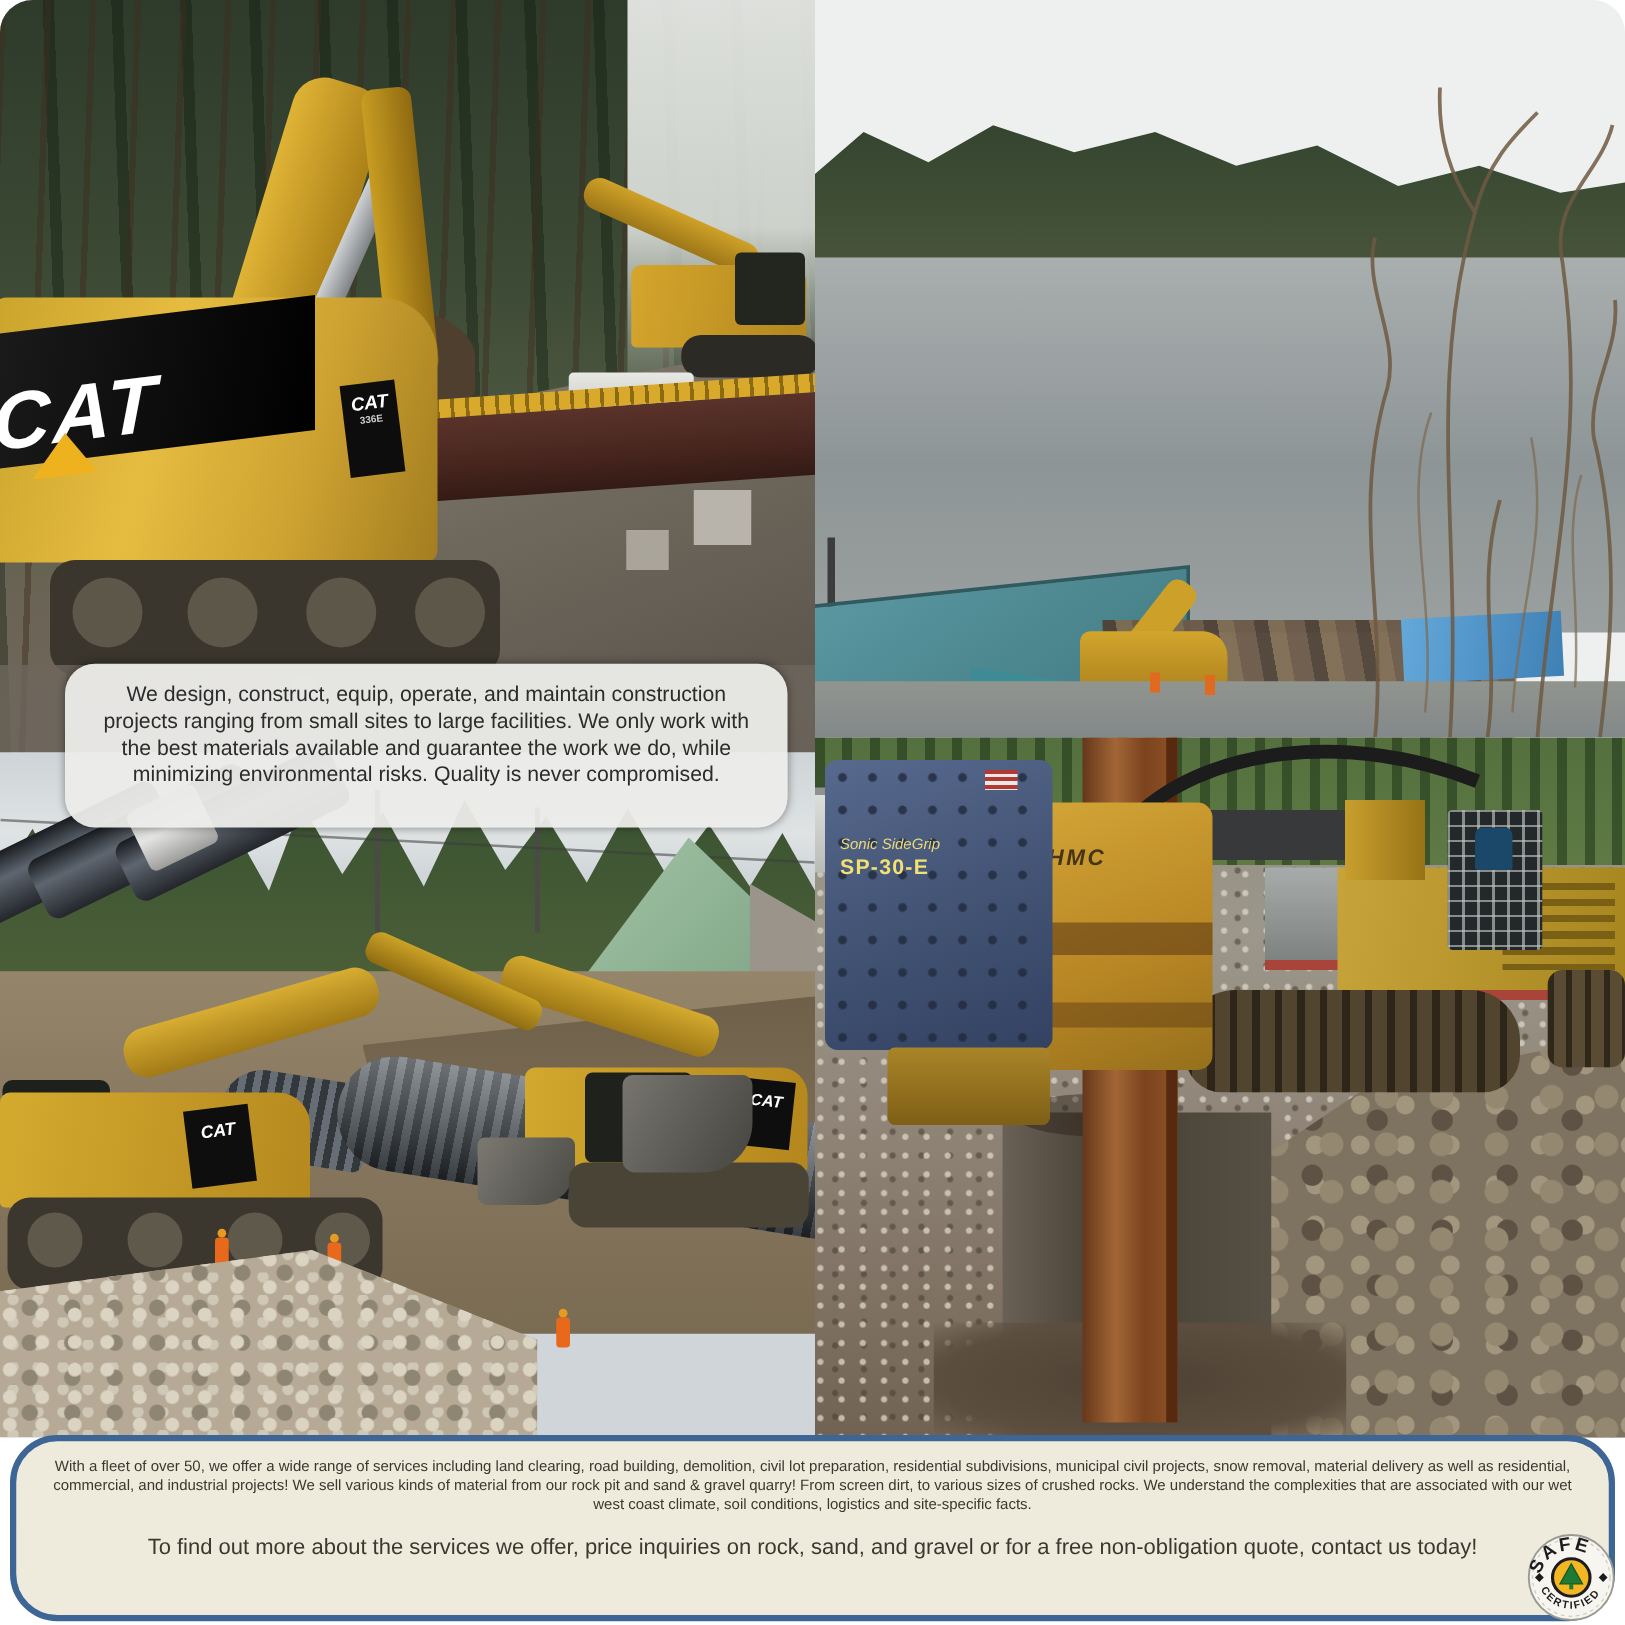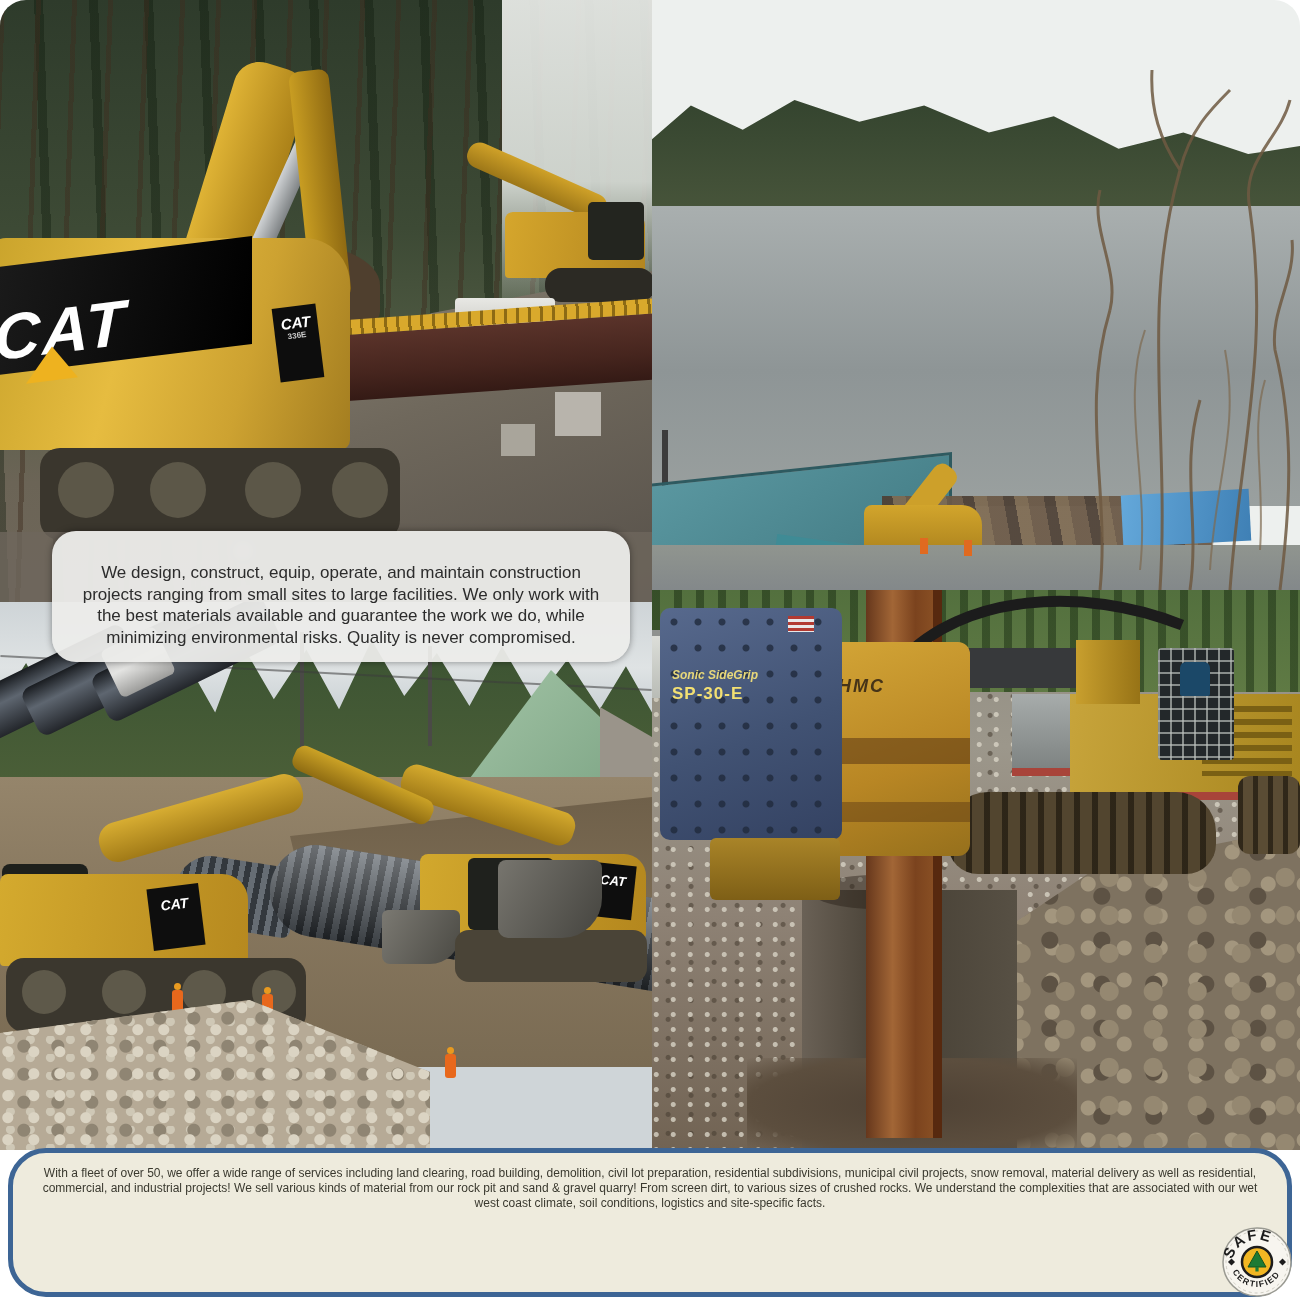--- a/index.html
+++ b/index.html
@@ -106,21 +106,21 @@
   .br-mud{left:95px;top:468px;width:330px;height:92px;background:radial-gradient(ellipse at 50% 50%,#4e4134 0%,#5c4e3e 70%,rgba(92,78,62,0) 100%);}
   .br-beam{left:214px;top:0;width:76px;height:548px;background:linear-gradient(90deg,#66371c 0%,#a2663६ 35%,#7b431e 65%,#8e5426 100%);}
   .br-beam{background:linear-gradient(90deg,#66371c 0%,#a26636 35%,#7b431e 65%,#8e5426 100%);}
   .br-beam-edge{position:absolute;right:0;top:0;width:9px;height:100%;background:#57290f;}
   .br-beam-tab{left:288px;top:88px;width:16px;height:88px;background:#7c4520;}
   .br-hose{left:230px;top:0;width:320px;height:90px;}
   .br-clamp-blue{left:8px;top:18px;width:182px;height:232px;border-radius:10px;background:linear-gradient(160deg,#57698d 0%,#41527३ 55%,#344262 100%);}
   .br-clamp-blue{background:linear-gradient(160deg,#57698d 0%,#415273 55%,#344262 100%);}
   .br-bolts{position:absolute;inset:6px;background-image:radial-gradient(circle at 8px 8px,#202a3c 0 3px,rgba(0,0,0,0) 4px);background-size:24px 26px;opacity:.8;}
   .br-flag{position:absolute;right:28px;top:8px;width:26px;height:16px;background:repeating-linear-gradient(180deg,#b23a32 0 3px,#e8e8e8 3px 6px);}
-  .br-grip-brand{position:absolute;left:12px;top:60px;color:#e8d87a;font-size:12px;font-style:italic;font-weight:bold;}
+  .br-grip-brand{position:absolute;left:12px;top:60px;color:#e8d87a;font-size:12px;font-style:italic;font-weight:normal;}
   .br-grip-model{position:absolute;left:12px;top:76px;color:#f3e072;font-size:17px;font-weight:bold;letter-spacing:1px;}
   .br-clamp-arm{left:58px;top:248px;width:130px;height:62px;background:linear-gradient(#a98428,#7e5f16);border-radius:6px;}
   .br-head{left:152px;top:52px;width:166px;height:214px;background:linear-gradient(160deg,#d4a637 0%,#b8862４ 60%,#96701c 100%);border-radius:12px;}
   .br-head{background:linear-gradient(160deg,#d4a637 0%,#b88624 60%,#96701c 100%);}
   .br-head-band{position:absolute;left:0;top:96px;width:100%;height:26px;background:rgba(90,55,20,.55);}
   .br-head-band2{position:absolute;left:0;top:160px;width:100%;height:20px;background:rgba(90,55,20,.45);}
   .br-head-brand{position:absolute;left:34px;top:34px;color:#463418;font-size:18px;font-weight:bold;font-style:italic;letter-spacing:2px;}
   .br-exc-graycw{left:360px;top:104px;width:62px;height:74px;background:linear-gradient(#a7acab,#7e8382);border-bottom:8px solid #a8443a;}
   .br-exc-body{left:418px;top:104px;width:230px;height:98px;background:linear-gradient(100deg,#c7a43b,#a8861f);border-bottom:8px solid #a8443a;}
   .br-exc-vents{position:absolute;right:8px;top:12px;width:90px;height:70px;background:repeating-linear-gradient(180deg,#7a6014 0 6px,rgba(0,0,0,0) 6px 13px);}
@@ -129,21 +129,21 @@
   .br-cage{left:506px;top:58px;width:76px;height:112px;background:#23282a;
     background-image:repeating-linear-gradient(90deg,rgba(190,195,190,.65) 0 2px,rgba(0,0,0,0) 2px 12px),repeating-linear-gradient(180deg,rgba(190,195,190,.65) 0 2px,rgba(0,0,0,0) 2px 12px);border-radius:4px;}
   .br-operator{position:absolute;left:22px;top:14px;width:30px;height:34px;background:#1b4868;border-radius:6px 6px 2px 2px;}
   .br-track{left:296px;top:202px;width:268px;height:82px;background:#52452f;border-radius:40px 40px 30px 30px;
     background-image:repeating-linear-gradient(90deg,rgba(30,24,14,.7) 0 6px,rgba(0,0,0,0) 6px 18px);}
   .br-track2{left:586px;top:186px;width:62px;height:78px;background:#5a4c34;border-radius:12px;background-image:repeating-linear-gradient(90deg,rgba(30,24,14,.7) 0 5px,rgba(0,0,0,0) 5px 15px);}
   .br-beamshadow{left:160px;top:285px;width:130px;height:34px;background:rgba(40,32,22,.45);border-radius:50%;}
 
   
   .note{position:absolute;background:rgba(236,236,234,.95);border-radius:24px;
-    box-shadow:0 0 7px rgba(0,0,0,.4);display:flex;align-items:flex-end;justify-content:center;
+    box-shadow:0 0 7px rgba(0,0,0,.4);display:flex;align-items:flex-start;justify-content:center;
     text-align:center;color:#2c2c2c;font-size:17px;line-height:1.26;padding:14px 24px;box-sizing:border-box;}
   #note-left{left:52px;top:531px;width:578px;height:131px;}
   #note-right{left:694px;top:531px;width:566px;height:118px;}
 
   
   .banner{position:absolute;left:8px;top:1148px;width:1284px;height:149px;background:#eeebdd;
     border:5px solid #3d6595;border-radius:38px;box-sizing:border-box;
     color:#3a392f;text-align:center;padding:13px 28px 8px;}
   .banner p{margin:0;font-size:12px;line-height:1.25;}
   .banner .p2{margin-top:16px;font-size:17.6px;}
@@ -315,20 +315,21 @@
       </div>
       <div class="abs br-clamp-arm"></div>
     </div>
 
     <div class="note" id="note-left">
       <span>We design, construct, equip, operate, and maintain construction projects ranging from small sites to large facilities. We only work with the best materials available and guarantee the work we do, while minimizing environmental risks. Quality is never compromised.</span>
     </div>
 
     <div class="banner">
       <p>With a fleet of over 50, we offer a wide range of services including land clearing, road building, demolition, civil lot preparation, residential subdivisions, municipal civil projects, snow removal, material delivery as well as residential, commercial, and industrial projects! We sell various kinds of material from our rock pit and sand &amp; gravel quarry! From screen dirt, to various sizes of crushed rocks. We understand the complexities that are associated with our wet west coast climate, soil conditions, logistics and site-specific facts.</p>
+      <p class="p2">To find out more about the services we offer, price inquiries on rock, sand, and gravel or for a free non-obligation quote, contact us today!</p>
     </div>
 
     <svg class="badge" viewBox="0 0 72 72">
       <circle cx="36" cy="36" r="34" fill="#f7f5ef" stroke="#9a9a92" stroke-width="1.5"></circle>
       <circle cx="36" cy="36" r="31" fill="none" stroke="#cfcdc3" stroke-width="1" stroke-dasharray="3 3"></circle>
       <defs>
         <path id="arcTop" d="M 10,40 A 26,26 0 0 1 62,40"></path>
         <path id="arcBot" d="M 9,34 A 27,27 0 0 0 63,34"></path>
       </defs>
       <text font-size="15" font-weight="bold" fill="#1c1c1c" letter-spacing="2" font-family="Liberation Sans, sans-serif" transform="rotate(-8 36 36)">

